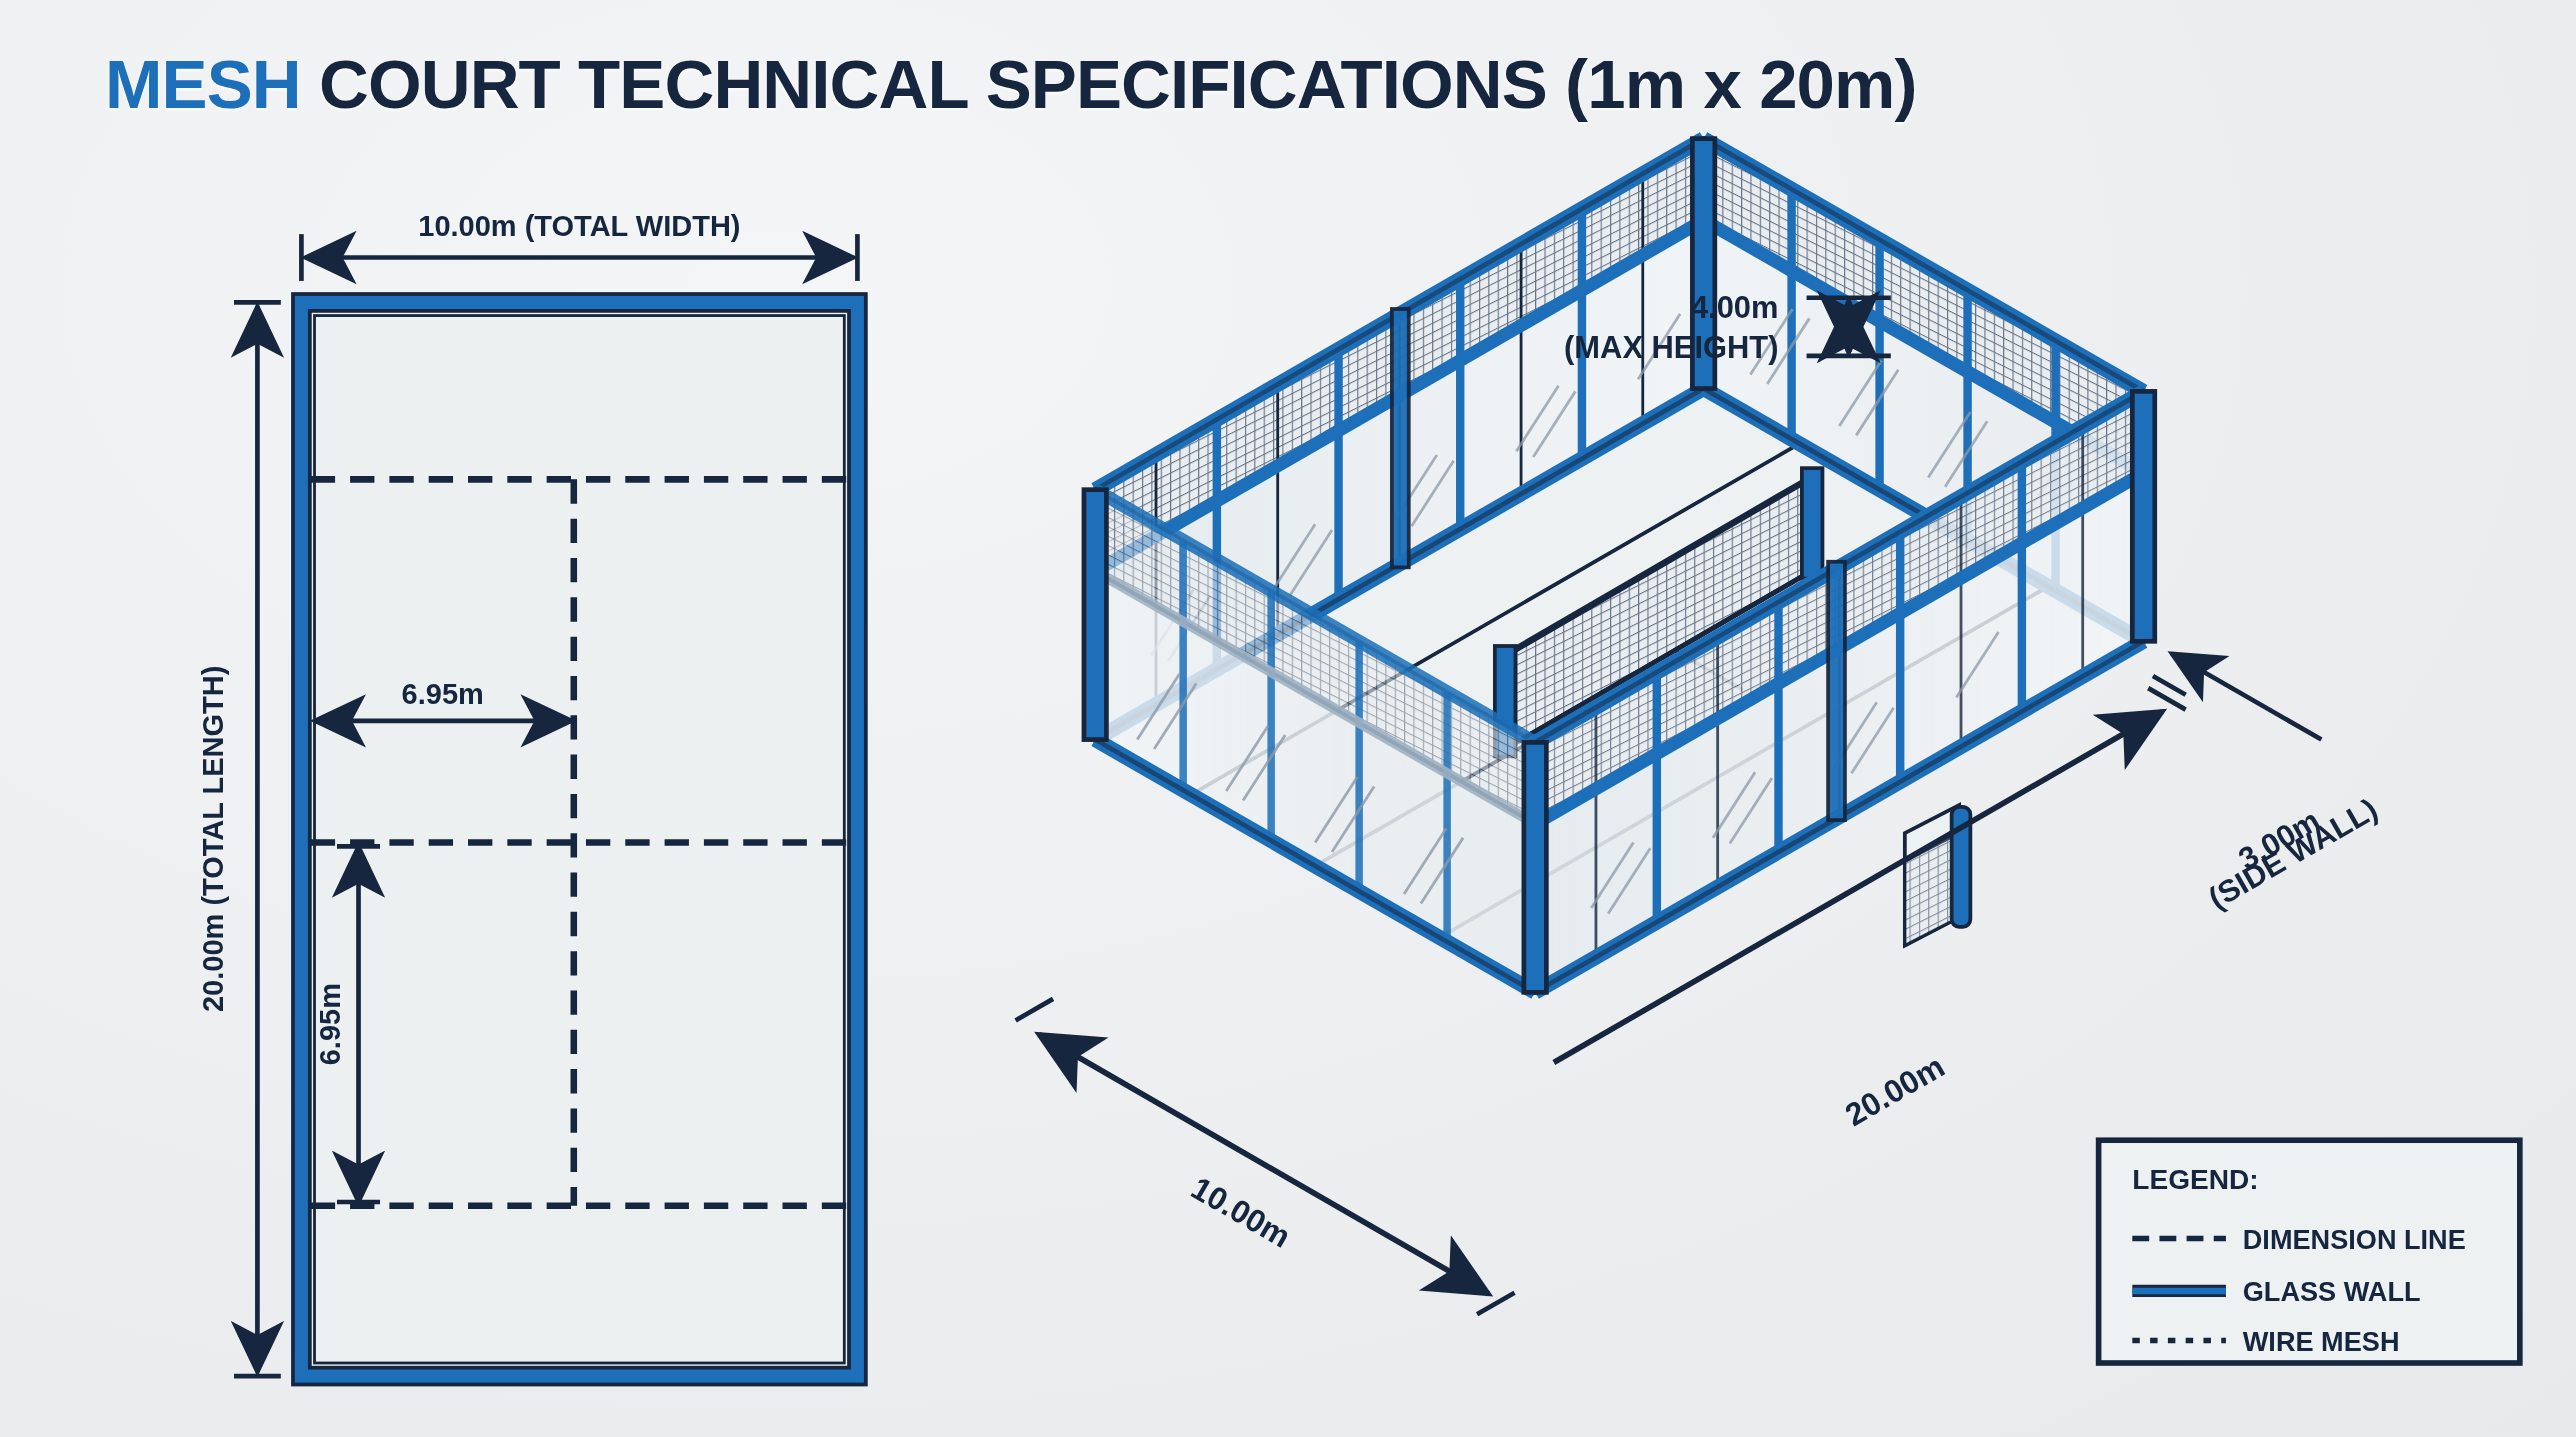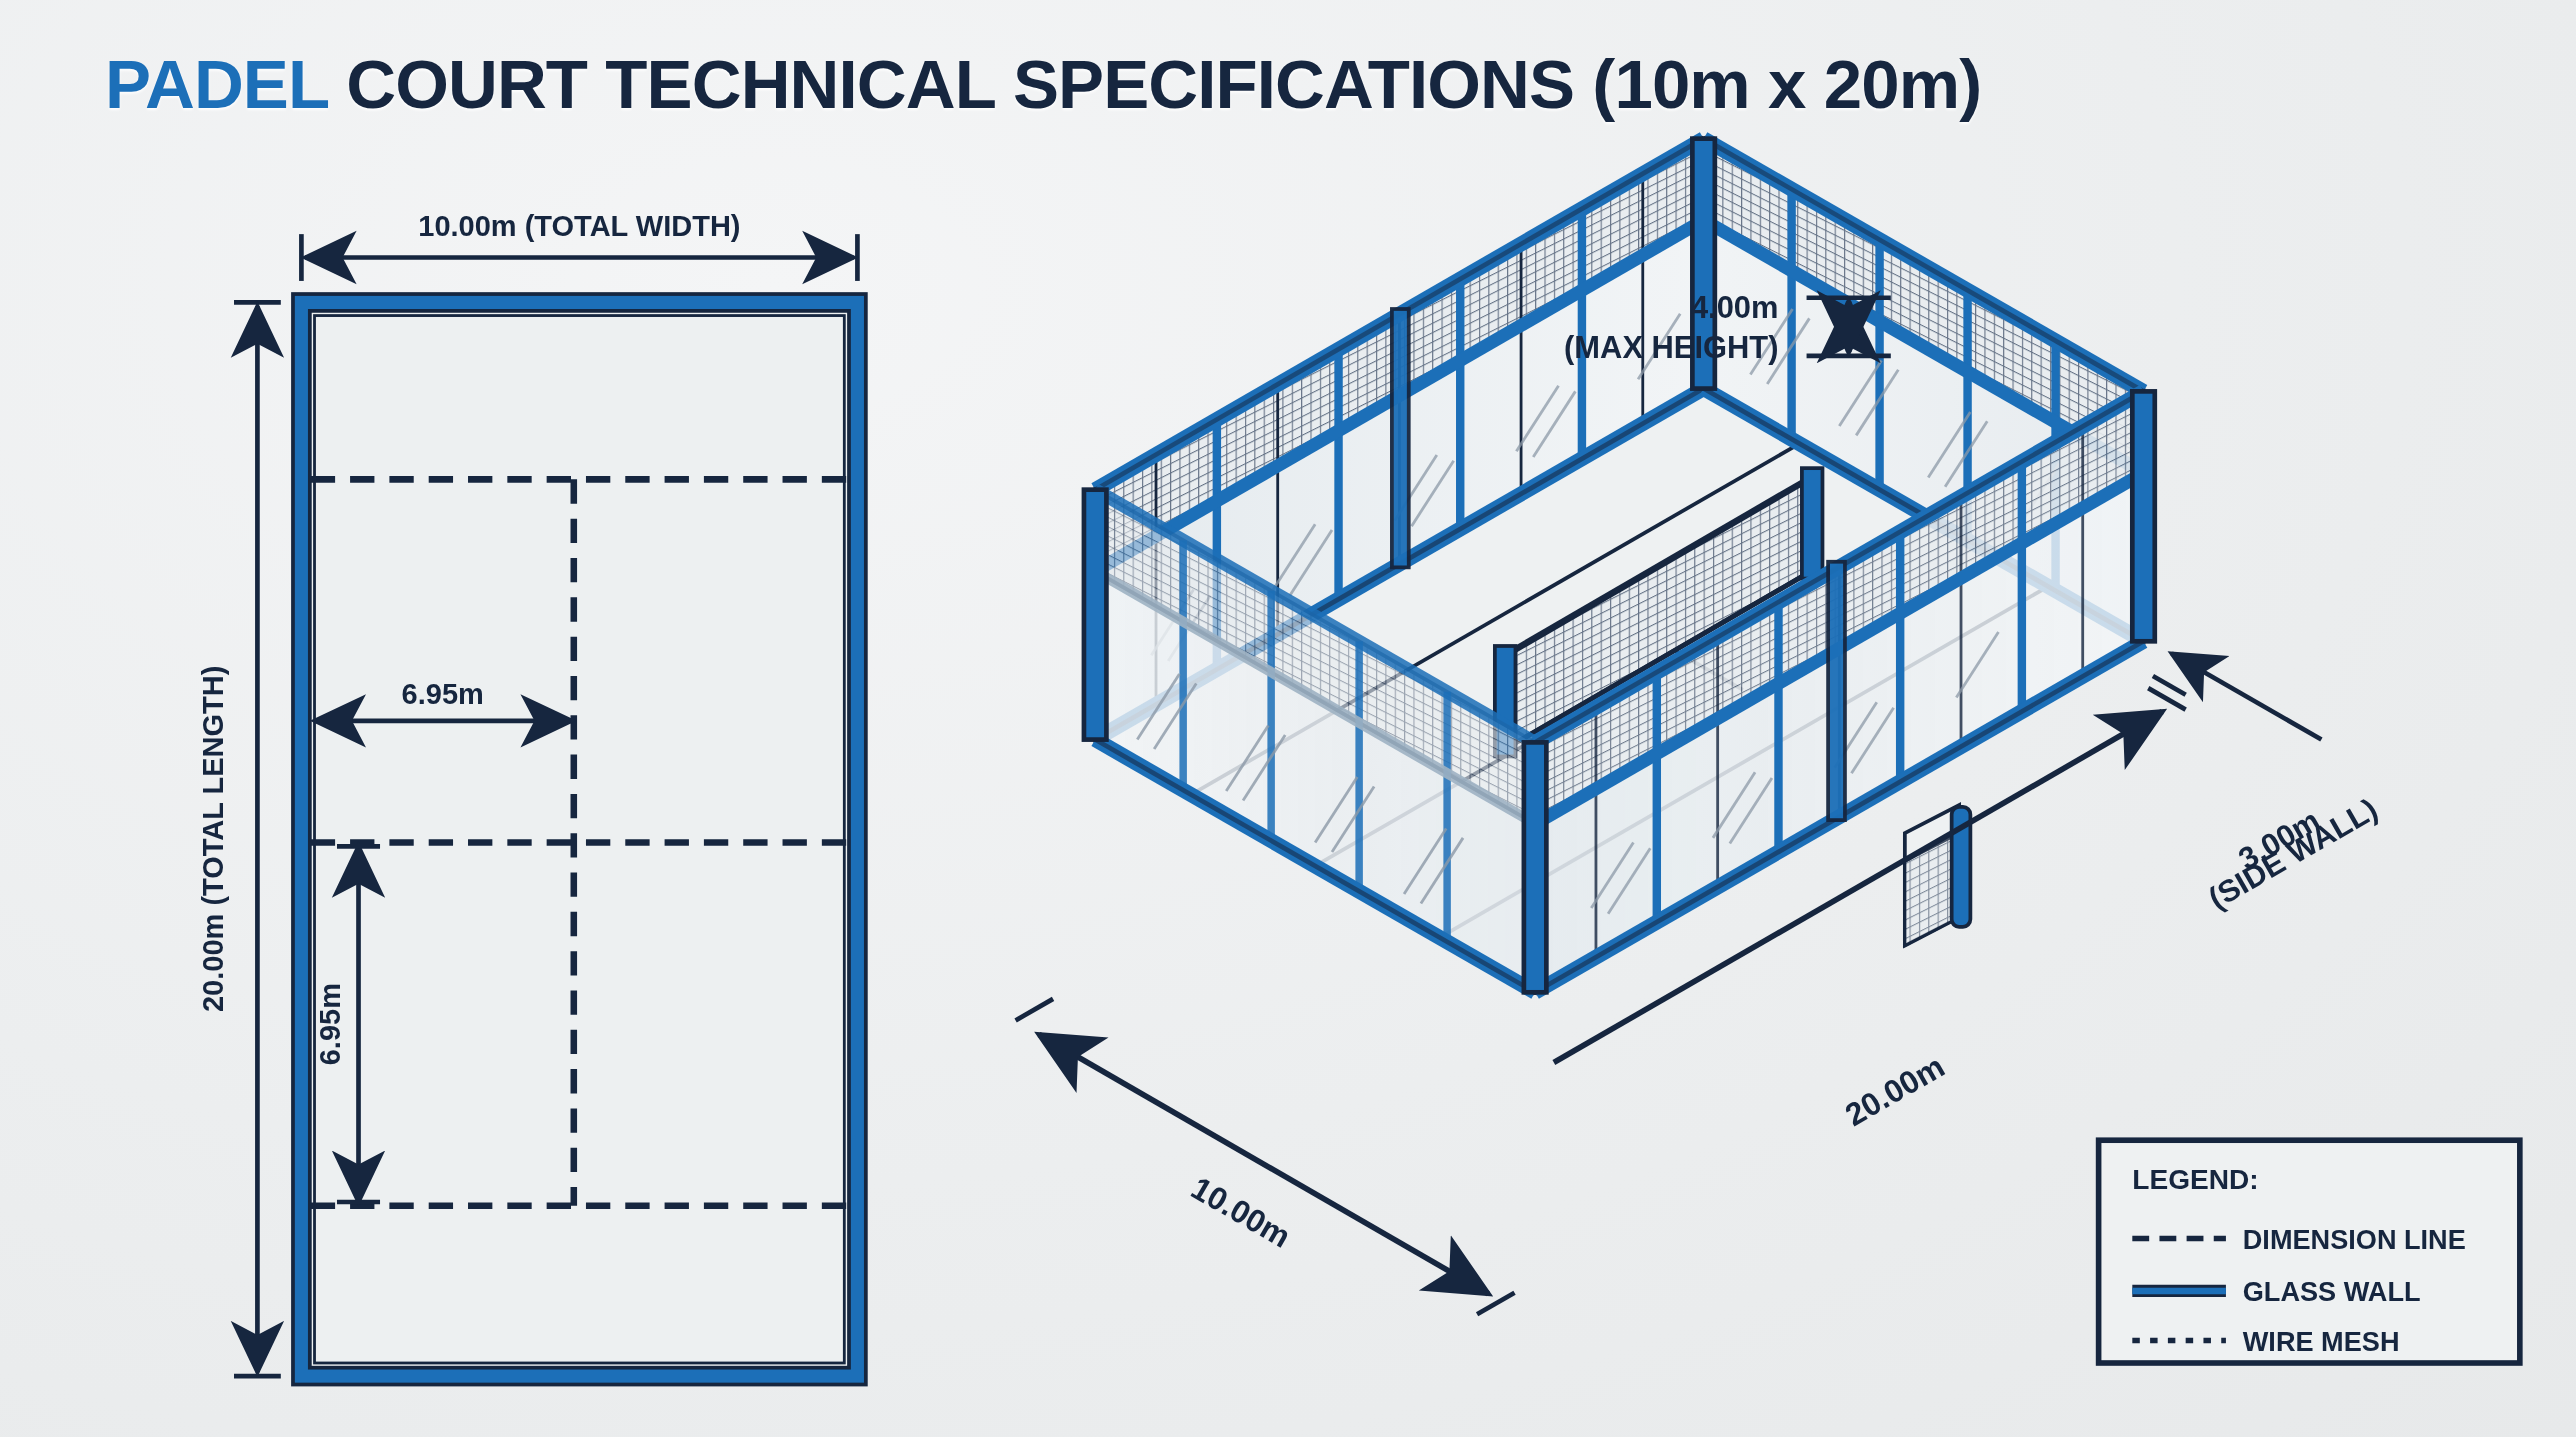--- a/index.html
+++ b/index.html
@@ -37,21 +37,21 @@
     fill:#16263f;
   }
 </style>
 </head>
 <body>
 
 <div class="paper"></div>
 
 <div class="page">
 
-  <div id="title"><span class="accent">PADEL</span><span> COURT TECHNICAL SPECIFICATIONS (10m x 20m)</span></div>
+  <div id="title"><span class="accent">MESH</span><span> COURT TECHNICAL SPECIFICATIONS (1m x 20m)</span></div>
 
   <svg width="2576" height="1438" viewBox="0 0 2752 1536">
     <defs>
 
       <pattern id="mesh" width="9" height="9" patternUnits="userSpaceOnUse" patternTransform="rotate(0)">
         <rect width="9" height="9" fill="#eceff1"></rect>
         <path d="M0 0 H9 M0 0 V9" stroke="#4a5b72" stroke-width="2.2" opacity=".85"></path>
       </pattern>
       <pattern id="meshL" width="10" height="10" patternUnits="userSpaceOnUse" patternTransform="skewY(26.57)">
         <rect width="10" height="10" fill="#e9edf0"></rect>

